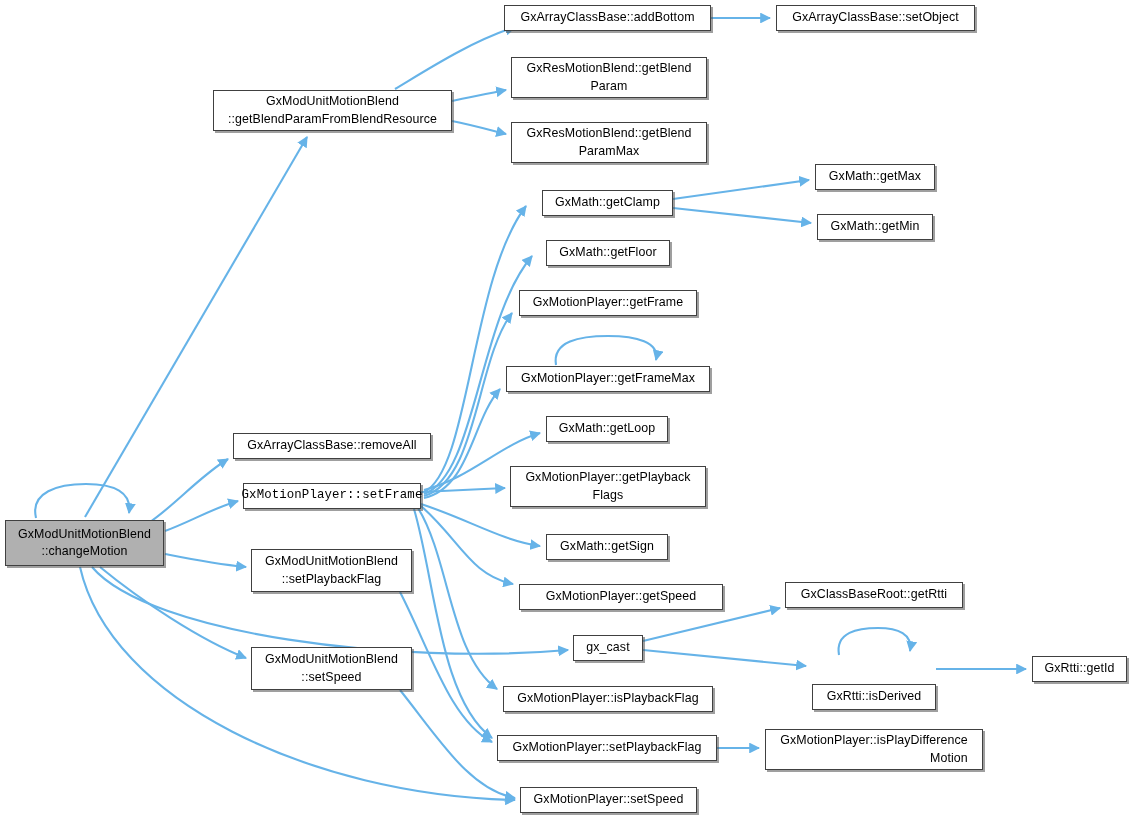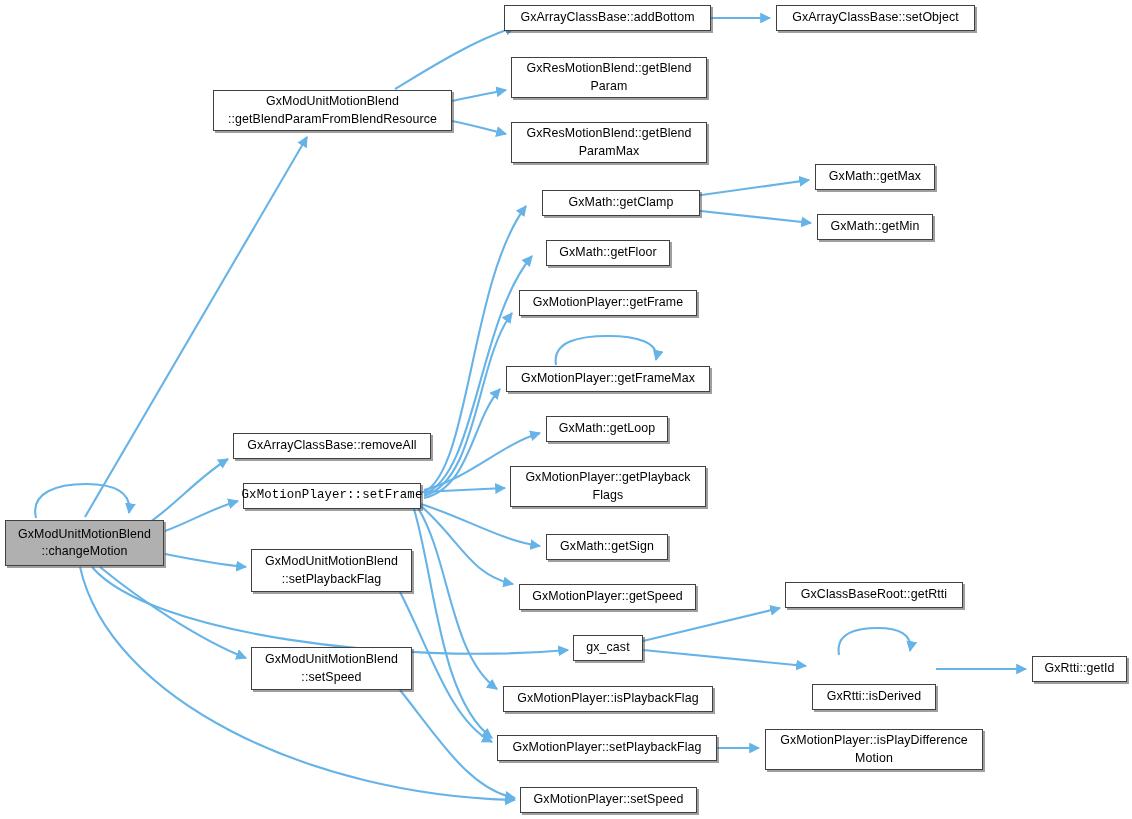--- a/index.html
+++ b/index.html
@@ -124,41 +124,41 @@
       <div class="node highlight" style="left: 5px; top: 520px; width: 159px; height: 46px;"><span class="node-label">GxModUnitMotionBlend
 ::changeMotion</span></div>
       <div class="node" style="left: 213px; top: 90px; width: 239px; height: 41px;"><span class="node-label">GxModUnitMotionBlend
 ::getBlendParamFromBlendResource</span></div>
       <div class="node" style="left: 504px; top: 5px; width: 207px; height: 26px; align-items: center;"><span class="node-label">GxArrayClassBase::addBottom</span></div>
       <div class="node" style="left: 776px; top: 5px; width: 199px; height: 26px;"><span class="node-label">GxArrayClassBase::setObject</span></div>
       <div class="node" style="left: 511px; top: 57px; width: 196px; height: 41px;"><span class="node-label">GxResMotionBlend::getBlend
 Param</span></div>
       <div class="node" style="left: 511px; top: 122px; width: 196px; height: 41px;"><span class="node-label">GxResMotionBlend::getBlend
 ParamMax</span></div>
-      <div class="node" style="left: 542px; top: 190px; width: 158px; height: 26px;"><span class="node-label">GxMath::getClamp</span></div>
+      <div class="node" style="left: 542px; top: 190px; width: 131px; height: 26px;"><span class="node-label">GxMath::getClamp</span></div>
       <div class="node" style="left: 815px; top: 164px; width: 120px; height: 26px;"><span class="node-label">GxMath::getMax</span></div>
       <div class="node" style="left: 817px; top: 214px; width: 116px; height: 26px;"><span class="node-label">GxMath::getMin</span></div>
       <div class="node" style="left: 546px; top: 240px; width: 124px; height: 26px;"><span class="node-label">GxMath::getFloor</span></div>
       <div class="node" style="left: 519px; top: 290px; width: 178px; height: 26px;"><span class="node-label">GxMotionPlayer::getFrame</span></div>
       <div class="node" style="left: 506px; top: 366px; width: 204px; height: 26px; text-align: center;"><span class="node-label">GxMotionPlayer::getFrameMax</span></div>
       <div class="node" style="left: 546px; top: 416px; width: 122px; height: 26px;"><span class="node-label">GxMath::getLoop</span></div>
       <div class="node" style="left: 510px; top: 466px; width: 196px; height: 41px;"><span class="node-label">GxMotionPlayer::getPlayback
 Flags</span></div>
       <div class="node" style="left: 546px; top: 534px; width: 122px; height: 26px;"><span class="node-label">GxMath::getSign</span></div>
-      <div class="node" style="left: 519px; top: 584px; width: 177px; height: 26px;"><span class="node-label">GxMotionPlayer::getSpeed</span></div>
+      <div class="node" style="left: 519px; top: 584px; width: 204px; height: 26px;"><span class="node-label">GxMotionPlayer::getSpeed</span></div>
       <div class="node" style="left: 233px; top: 433px; width: 198px; height: 26px;"><span class="node-label">GxArrayClassBase::removeAll</span></div>
       <div class="node" style="left: 243px; top: 483px; width: 178px; height: 26px; font-family: Liberation Mono, monospace;"><span class="node-label">GxMotionPlayer::setFrame</span></div>
       <div class="node" style="left: 251px; top: 549px; width: 161px; height: 43px;"><span class="node-label">GxModUnitMotionBlend
 ::setPlaybackFlag</span></div>
       <div class="node" style="left: 251px; top: 647px; width: 161px; height: 43px;"><span class="node-label">GxModUnitMotionBlend
 ::setSpeed</span></div>
       <div class="node" style="left: 573px; top: 635px; width: 70px; height: 26px;"><span class="node-label">gx_cast</span></div>
       <div class="node" style="left: 785px; top: 582px; width: 178px; height: 26px;"><span class="node-label">GxClassBaseRoot::getRtti</span></div>
       <div class="node" style="left: 812px; top: 656px; width: 124px; height: 26px; margin-top: 28px;"><span class="node-label">GxRtti::isDerived</span></div>
       <div class="node" style="left: 1032px; top: 656px; width: 95px; height: 26px;"><span class="node-label">GxRtti::getId</span></div>
       <div class="node" style="left: 503px; top: 686px; width: 210px; height: 26px;"><span class="node-label">GxMotionPlayer::isPlaybackFlag</span></div>
       <div class="node" style="left: 497px; top: 735px; width: 220px; height: 26px;"><span class="node-label">GxMotionPlayer::setPlaybackFlag</span></div>
-      <div class="node" style="left: 765px; top: 729px; width: 218px; height: 41px;"><span class="node-label">GxMotionPlayer::isPlayDifference
+      <div class="node" style="left: 765px; top: 729px; width: 218px; height: 41px; text-align: right;"><span class="node-label">GxMotionPlayer::isPlayDifference
 Motion</span></div>
       <div class="node" style="left: 520px; top: 787px; width: 177px; height: 26px; text-align: center;"><span class="node-label">GxMotionPlayer::setSpeed</span></div>
     </div>
 
 </div>
 
 </body></html>

